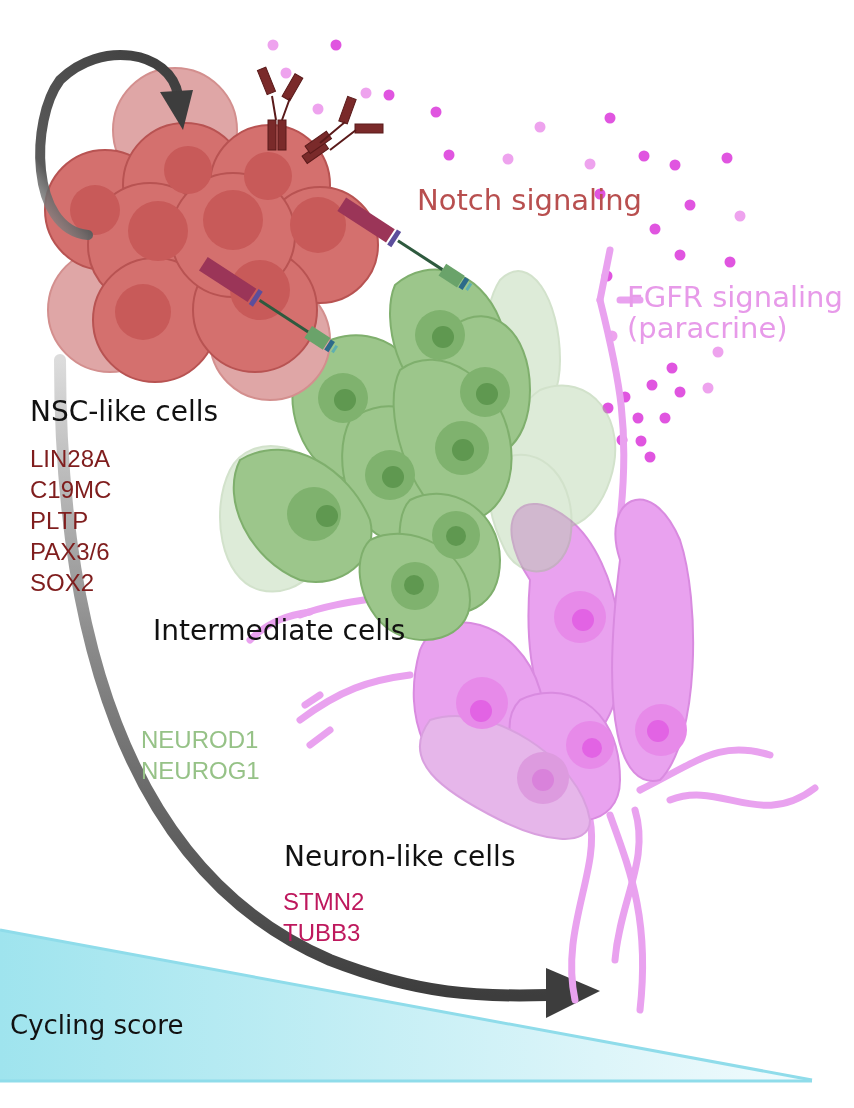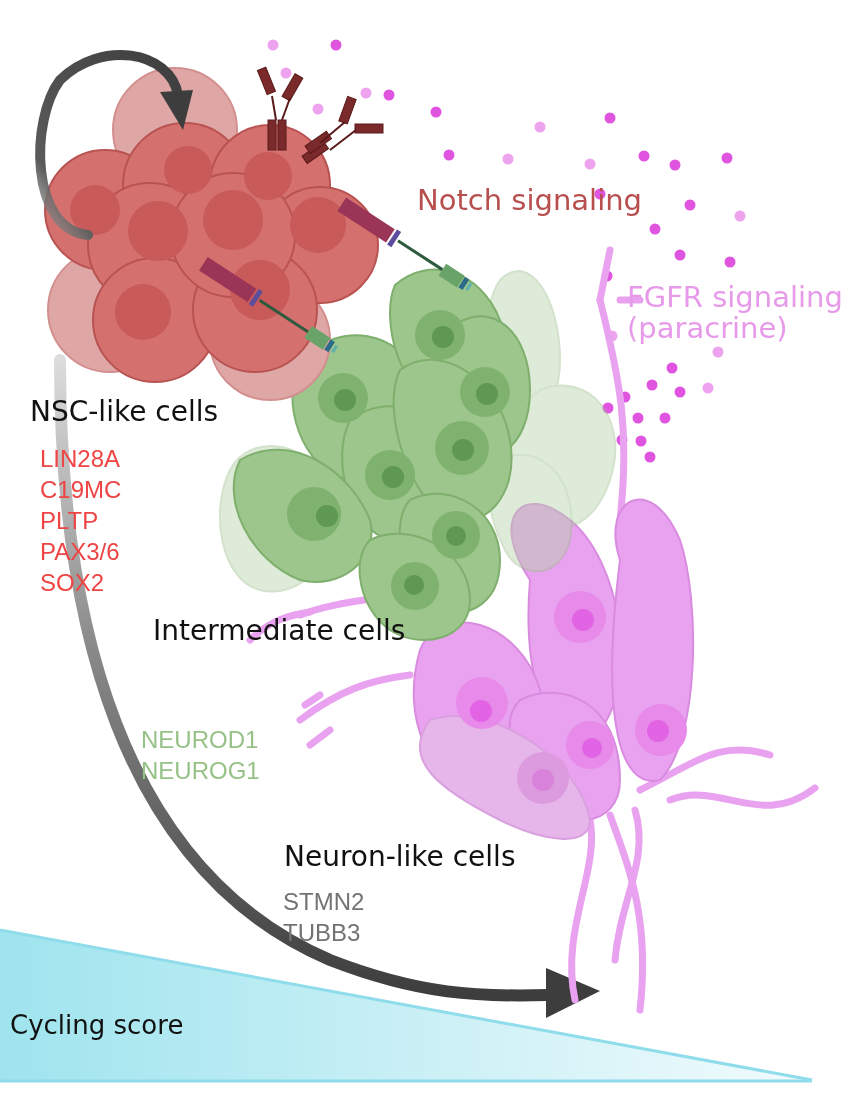--- a/index.html
+++ b/index.html
@@ -214,36 +214,36 @@
       <rect x="395" y="214" width="5" height="18" fill="#5c4e9c"></rect>
       <line x1="402" y1="223" x2="455" y2="223" stroke="#2e5a3e" stroke-width="3"></line>
       <rect x="455" y="216" width="22" height="14" fill="#6aa36a"></rect>
       <rect x="478" y="217" width="5" height="12" fill="#2c6a8a"></rect>
       <rect x="485" y="219" width="3" height="8" fill="#5fb0b0"></rect>
     </g>
   </g>
 </svg>
 
 <div class="lbl title" style="left:30px; top:395px;">NSC-like cells</div>
-<div class="lbl gene" style="left:30px; top:443px; color:#ef4444;margin-left:10px;">
+<div class="lbl gene" style="left:30px; top:443px; color:#7f1d1d;">
   <div>LIN28A</div>
   <div>C19MC</div>
   <div>PLTP</div>
   <div>PAX3/6</div>
   <div>SOX2</div>
 </div>
 
 <div class="lbl title" style="left:143px; top:614px;margin-left:10px;">Intermediate cells</div>
 <div class="lbl gene" style="left:141px; top:724px; color:#96c287;">
   <div>NEUROD1</div>
   <div>NEUROG1</div>
 </div>
 
 <div class="lbl title" style="left:284px; top:840px;">Neuron-like cells</div>
-<div class="lbl gene" style="left:283px; top:886px; color:#737373;">
+<div class="lbl gene" style="left:283px; top:886px; color:#be185d;">
   <div>STMN2</div>
   <div>TUBB3</div>
 </div>
 
 <div class="lbl sig" style="left:417px; top:185px; color:#b84f4f;">
   <div>Notch signaling</div>
 </div>
 
 <div class="lbl sig" style="left:627px; top:282px; color:#e79ae9;">
   <div>FGFR signaling</div>

